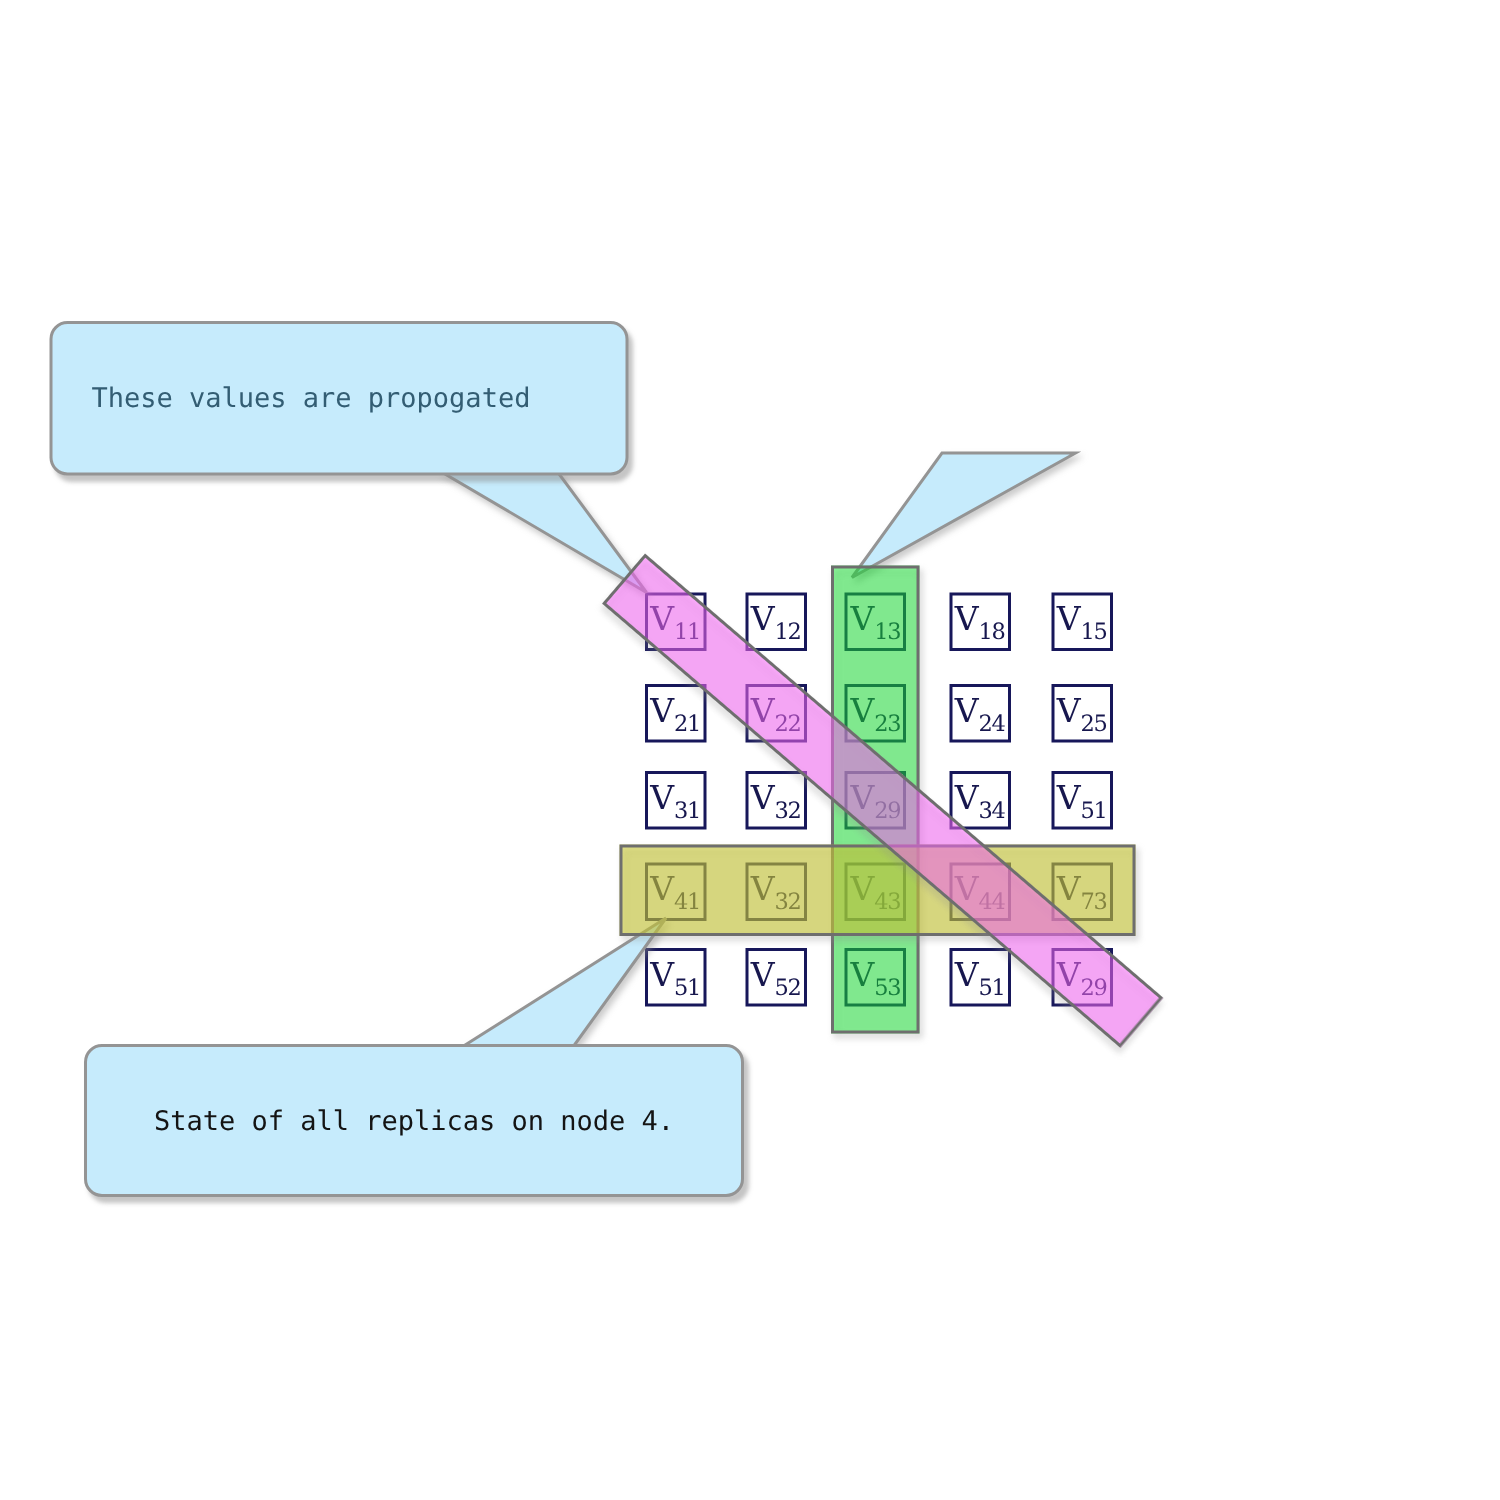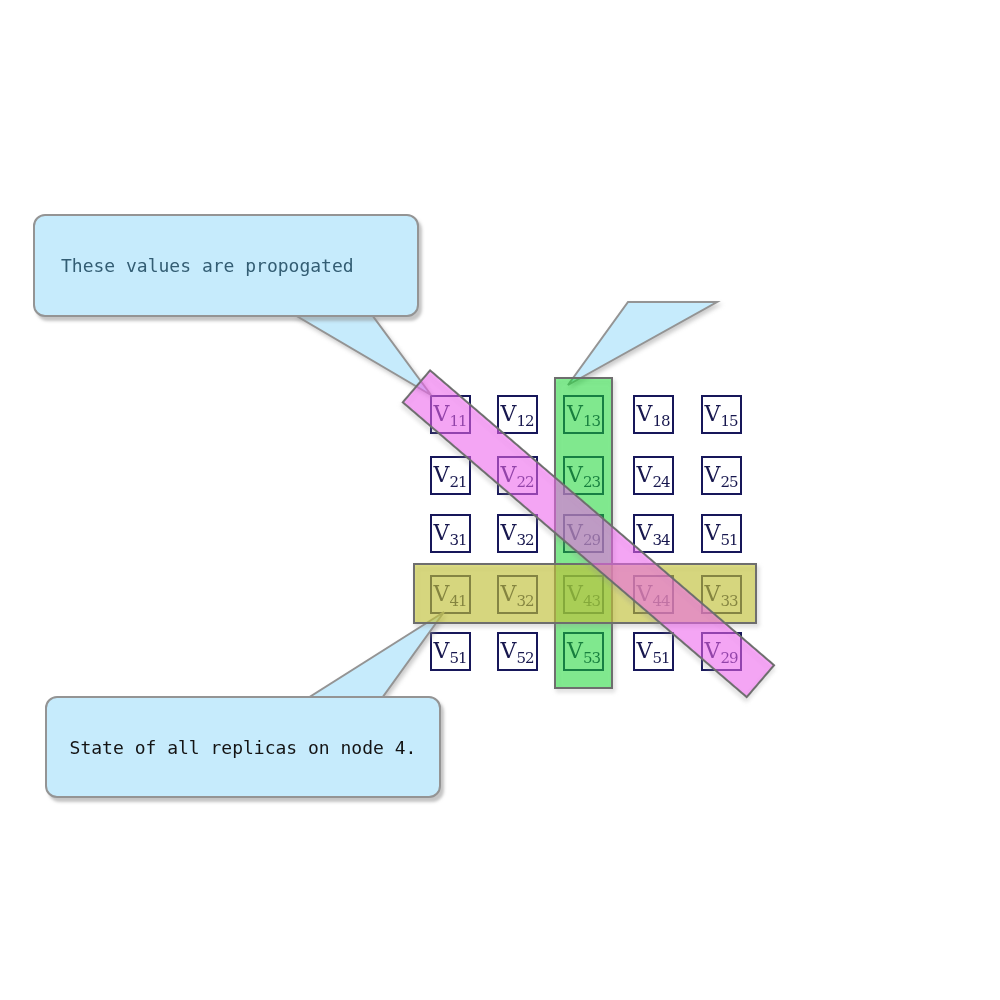--- a/index.html
+++ b/index.html
@@ -78,21 +78,21 @@
     flex-direction: column;
     align-items: center;
     justify-content: center;
     font-family: "DejaVu Sans Mono", monospace;
     font-size: 18px;
     line-height: 25px;
     white-space: pre;
   }
   #callout-gossip   { left: 33px;  top: 214px; width: 386px; height: 103px; color: var(--gossip-text, #335d73); align-items: flex-start; padding-left: 26px; }
   #callout-replica3 { left: 582px; top: 201px; width: 384px; height: 102px; color: var(--plain-text, #141414); }
-  #callout-node4    { left: 45px;  top: 696px; width: 396px; height: 102px; color: var(--plain-text, #141414); }
+  #callout-node4    { left: 56px;  top: 696px; width: 440px; height: 102px; color: var(--plain-text, #141414); }
   .callout .line { display: block; }
 </style>
 </head>
 <body>
 
 <div id="canvas">
 
   <div id="matrix-layer">
       <div class="cell" style="left: 429.5px; top: 394.5px;">
         <span class="v">V</span>
@@ -165,21 +165,21 @@
       <div class="cell" style="left: 563px; top: 574.5px;">
         <span class="v">V</span>
         <span class="sub">43</span>
       </div>
       <div class="cell" style="left: 632.5px; top: 574.5px;">
         <span class="v">V</span>
         <span class="sub">44</span>
       </div>
       <div class="cell" style="left: 700.5px; top: 574.5px;">
         <span class="v">V</span>
-        <span class="sub">33</span>
+        <span class="sub">73</span>
       </div>
       <div class="cell" style="left: 429.5px; top: 631.5px;">
         <span class="v">V</span>
         <span class="sub">51</span>
       </div>
       <div class="cell" style="left: 496.5px; top: 631.5px;">
         <span class="v">V</span>
         <span class="sub">52</span>
       </div>
       <div class="cell" style="left: 563px; top: 631.5px;">

